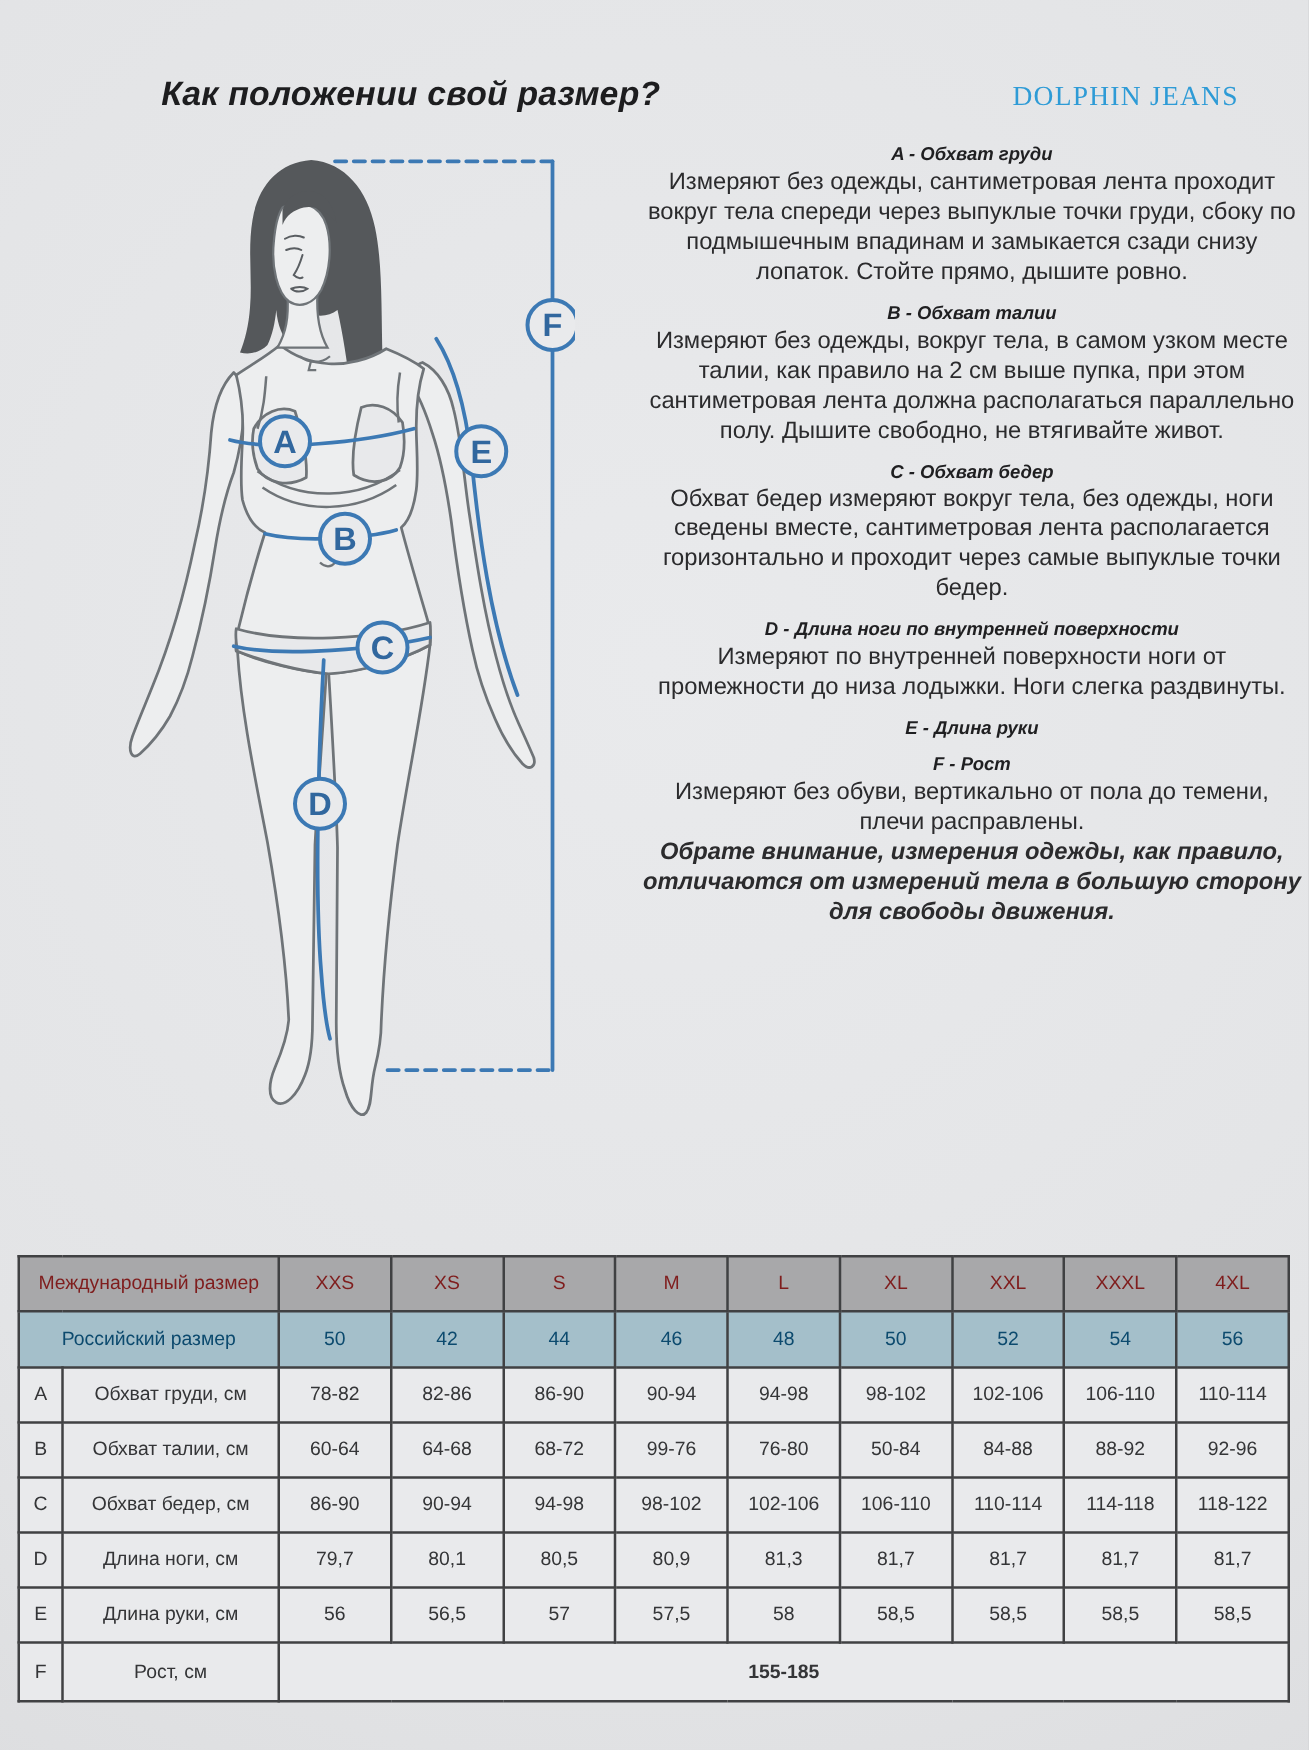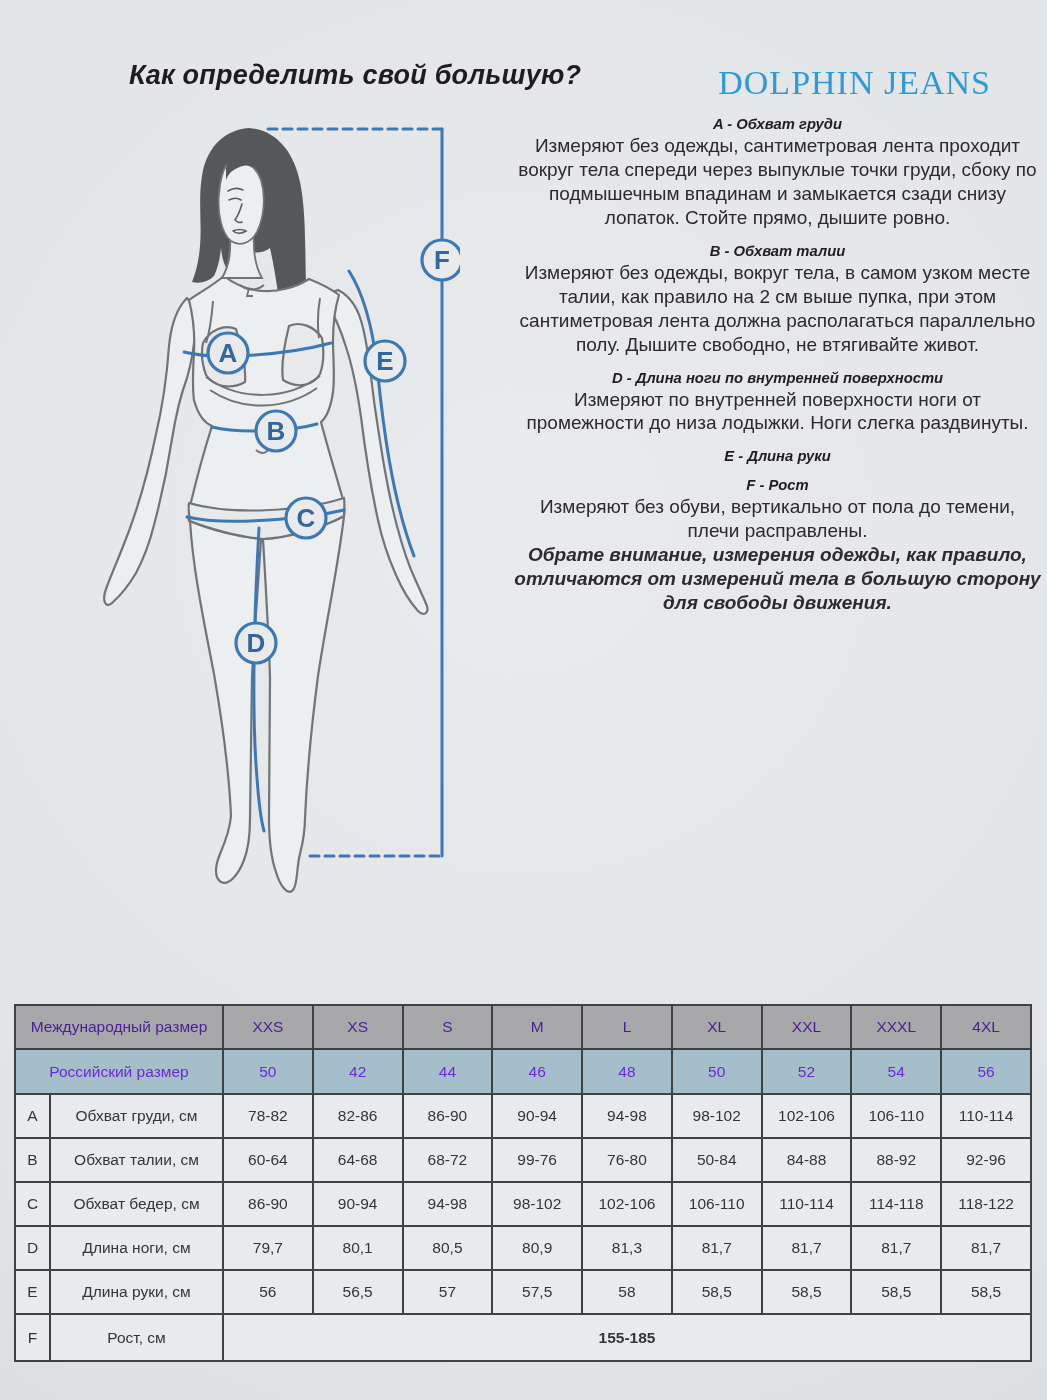--- a/index.html
+++ b/index.html
@@ -8,51 +8,51 @@
     background: radial-gradient(130% 95% at 50% 38%, #e9eaec 0%, #e3e4e6 55%, #d7d8da 100%);
     font-family:"Liberation Sans", sans-serif;
     color:#28282a;
   }
   .title {
     position:absolute; left:129px; top:42px;
     font-size:27px; font-weight:700; font-style:italic; color:#1d1d1f; letter-spacing:.2px;
   }
   .brand {
     position:absolute; top:64px; right:56px;
-    font-family:"Liberation Serif", serif; font-size:34px; color:#2e9bd6; letter-spacing:1px;
+    font-family:"Liberation Serif", serif; font-size:22px; color:#2e9bd6; letter-spacing:1px;
   }
   .figure { position:absolute; left:90px; top:118px; width:370px; height:792px; }
   .sections { position:absolute; left:513px; top:116px; width:529px;text-align:center; }
   .sections h3 { margin:13px 0 2px 0; font-size:14.8px; font-style:italic; font-weight:700; color:#1f1f21; }
   .sections section:first-child h3 { margin-top:0; }
   .sections p { margin:0; font-size:19px; line-height:1.26; color:#2b2b2d; }
   .note { margin-top:30px; font-size:14.6px; line-height:1.3; font-weight:700; font-style:italic; color:#1f1f21; }
 
   table.size-table {
     position:absolute; left:14px; top:1004px; width:1018px;
     border-collapse:collapse; table-layout:fixed;
   }
   table.size-table td {
     border:2px solid #404143; text-align:center; vertical-align:middle;
     background:#e9eaec; color:#343537; font-size:15.5px; padding:0 2px;
   }
   tr.r-intl  { height:44px; }
   tr.r-ru    { height:45px; }
   tr.r-data  { height:44px; }
   tr.r-f     { height:47px; }
-  tr.r-intl td { background:#a8a8aa; color:#4c1d95;margin-left:16px; }
-  tr.r-ru   td { background:#a4bfca; color:#6d28d9; }
+  tr.r-intl td { background:#a8a8aa; color:#7f1d1d;margin-left:16px; }
+  tr.r-ru   td { background:#a4bfca; color:#0c4a6e; }
   td.f-val { font-weight:700; font-size:17px; }
 </style>
 </head>
 <body>
 
 <div class="page">
 
-  <h1 class="title">Как определить свой большую?</h1>
+  <h1 class="title">Как положении свой размер?</h1>
   <div class="brand">DOLPHIN JEANS</div>
 
   <svg class="figure" viewBox="90 120 370 792">
 
     <path fill="#55585b" d="M249,130 C222,132 206,152 202,178 C198,202 202,224 200,248 C199,262 196,274 192,284 C200,286 208,284 214,278 C218,270 220,260 221,250 C222,262 226,272 232,278 C238,270 240,258 240,250 C252,256 262,256 270,250 C274,268 278,292 281,320 C285,360 288,404 295,432 C298,444 305,450 311,446 C316,442 316,428 314,412 C310,372 308,330 306,288 C305,250 306,212 300,184 C294,154 276,132 249,130 Z"></path>
 
     <path fill="#edeeef" stroke="#6f7478" stroke-width="2.2" stroke-linejoin="round" d="M187,300 C176,311 171,328 169,348 C167,377 163,406 156,436 C148,475 136,517 122,551 C116,566 110,580 106,591 C102,602 105,611 112,605 C121,597 129,587 136,575 C144,560 150,543 154,527 C162,497 168,467 172,441 C176,416 181,396 187,380 C191,366 194,350 195,334 C196,319 194,307 187,300 Z"></path>
     <path fill="#edeeef" stroke="#6f7478" stroke-width="2.2" stroke-linejoin="round" d="M338,292 C350,298 359,312 363,330 C369,354 371,382 375,410 C381,450 387,491 397,528 C403,551 409,568 415,581 C420,592 424,601 427,608 C429,615 424,619 418,613 C409,603 402,591 396,577 C388,559 382,541 378,522 C370,486 365,451 361,419 C357,391 352,367 346,349 C341,333 335,318 328,308 C330,299 333,293 338,292 Z"></path>
 
     <path fill="#edeeef" stroke="#6f7478" stroke-width="2.2" stroke-linejoin="round" d="M190,523 C210,532 240,539 261,541 C258,590 254,640 252,678 C251,730 251,780 250,820 C250,838 248,852 244,862 C238,878 228,888 221,884 C214,880 215,868 220,856 C226,842 230,830 231,818 C229,772 222,722 214,676 C204,624 193,572 190,523 Z"></path>
@@ -102,20 +102,24 @@
   <div class="sections">
     <section>
       <h3>A - Обхват груди</h3>
       <p>Измеряют без одежды, сантиметровая лента проходит вокруг тела спереди через выпуклые точки груди, сбоку по подмышечным впадинам и замыкается сзади снизу лопаток. Стойте прямо, дышите ровно.</p>
     </section>
     <section>
       <h3>B - Обхват талии</h3>
       <p>Измеряют без одежды, вокруг тела, в самом узком месте талии, как правило на 2 см выше пупка, при этом сантиметровая лента должна располагаться параллельно полу. Дышите свободно, не втягивайте живот.</p>
     </section>
     <section>
+      <h3>C - Обхват бедер</h3>
+      <p>Обхват бедер измеряют вокруг тела, без одежды, ноги сведены вместе, сантиметровая лента располагается горизонтально и проходит через самые выпуклые точки бедер.</p>
+    </section>
+    <section>
       <h3>D - Длина ноги по внутренней поверхности</h3>
       <p>Измеряют по внутренней поверхности ноги от промежности до низа лодыжки.  Ноги слегка раздвинуты.</p>
     </section>
     <section>
       <h3>E - Длина руки</h3>
     </section>
     <section>
       <h3>F - Рост</h3>
       <p>Измеряют без обуви, вертикально от пола до темени, плечи расправлены.</p>
     </section>

